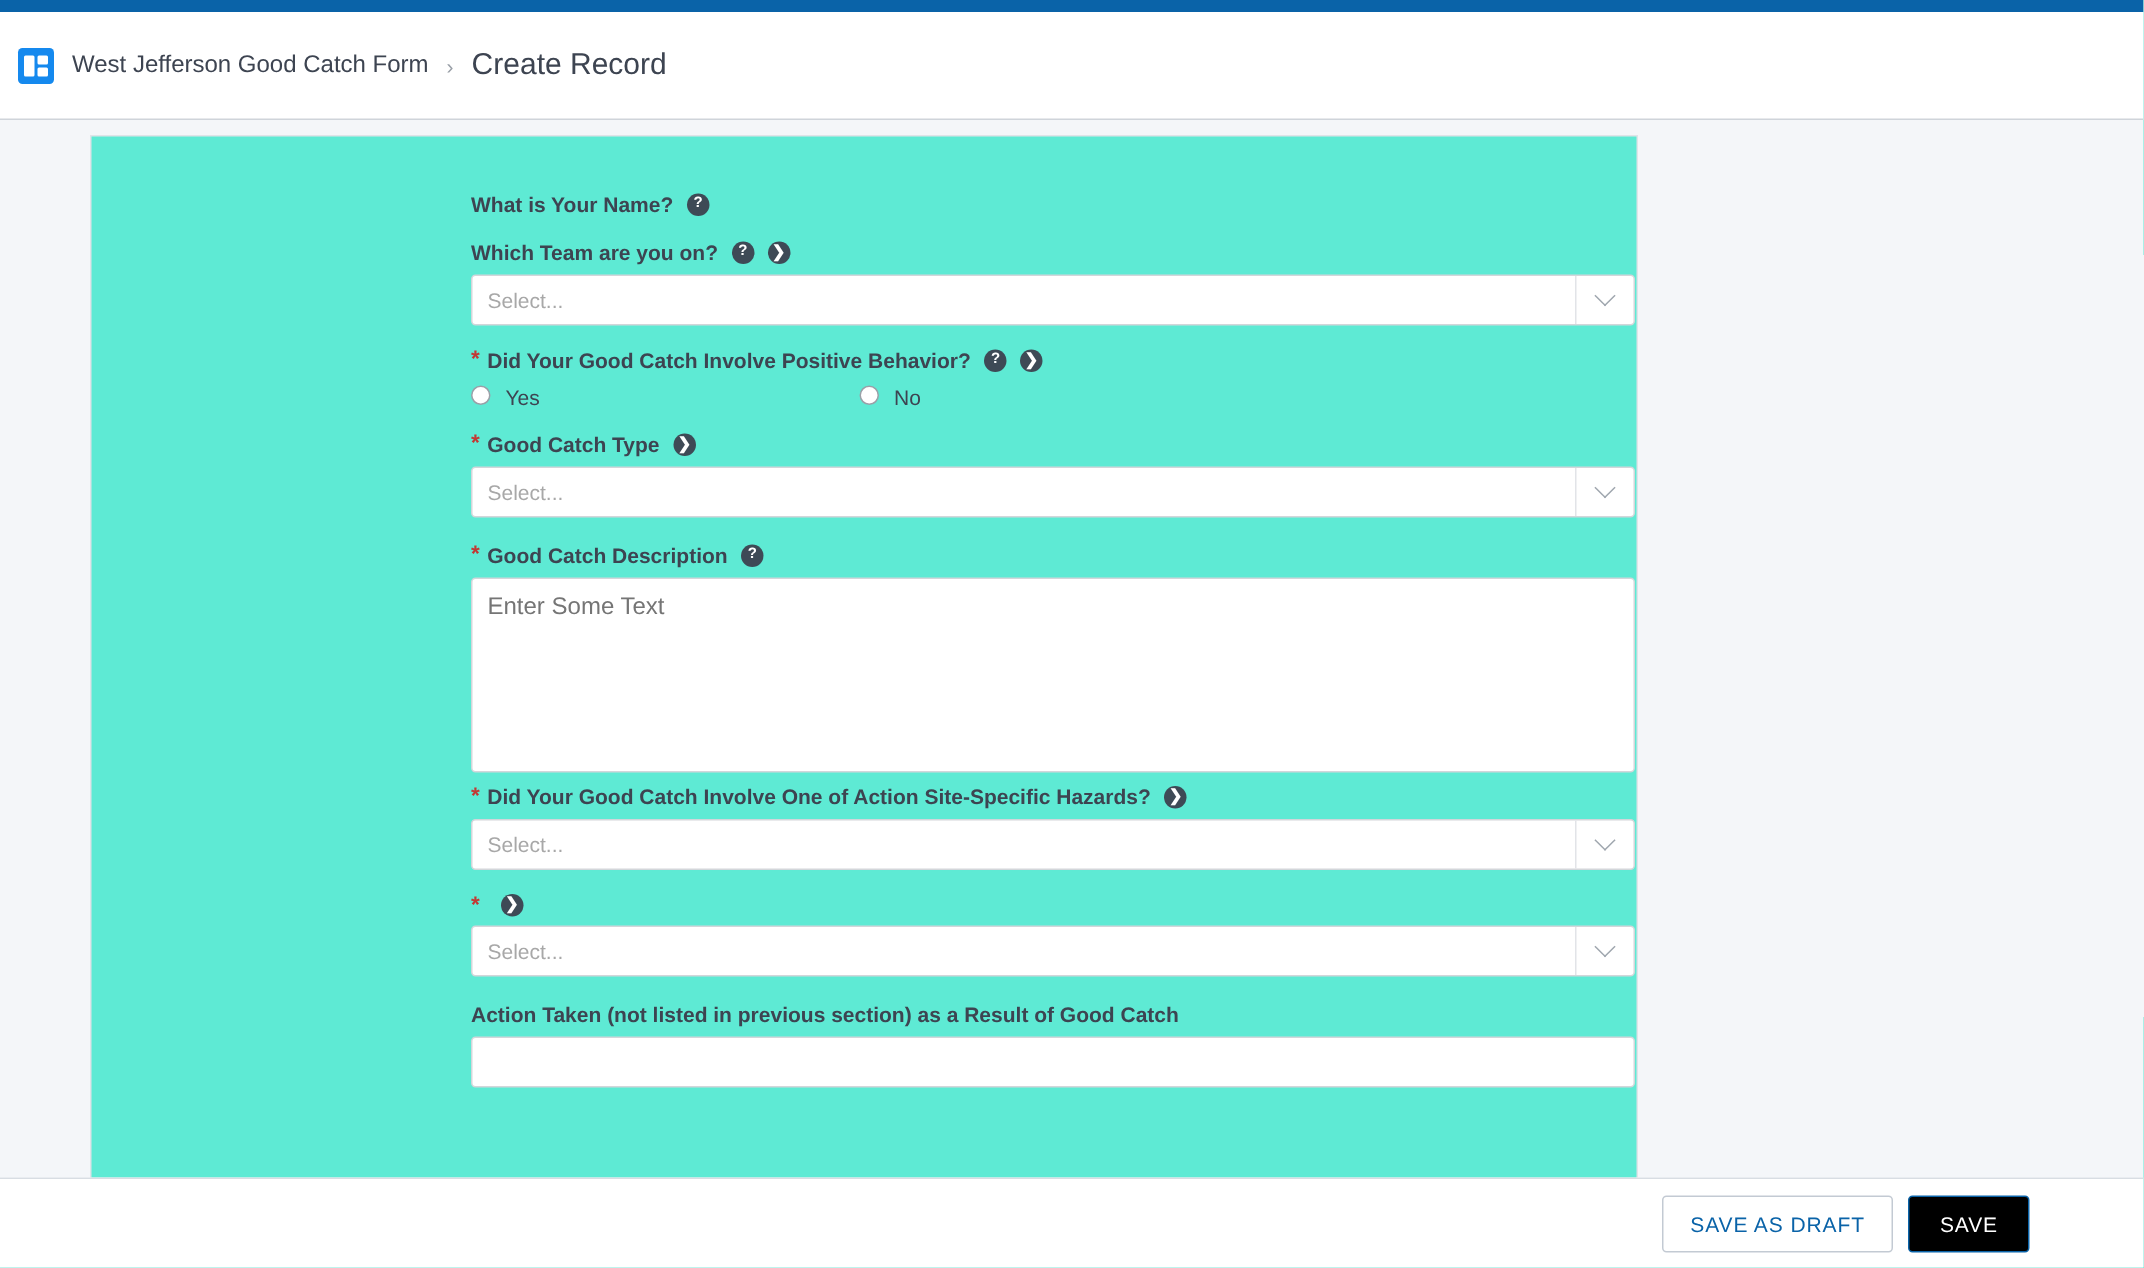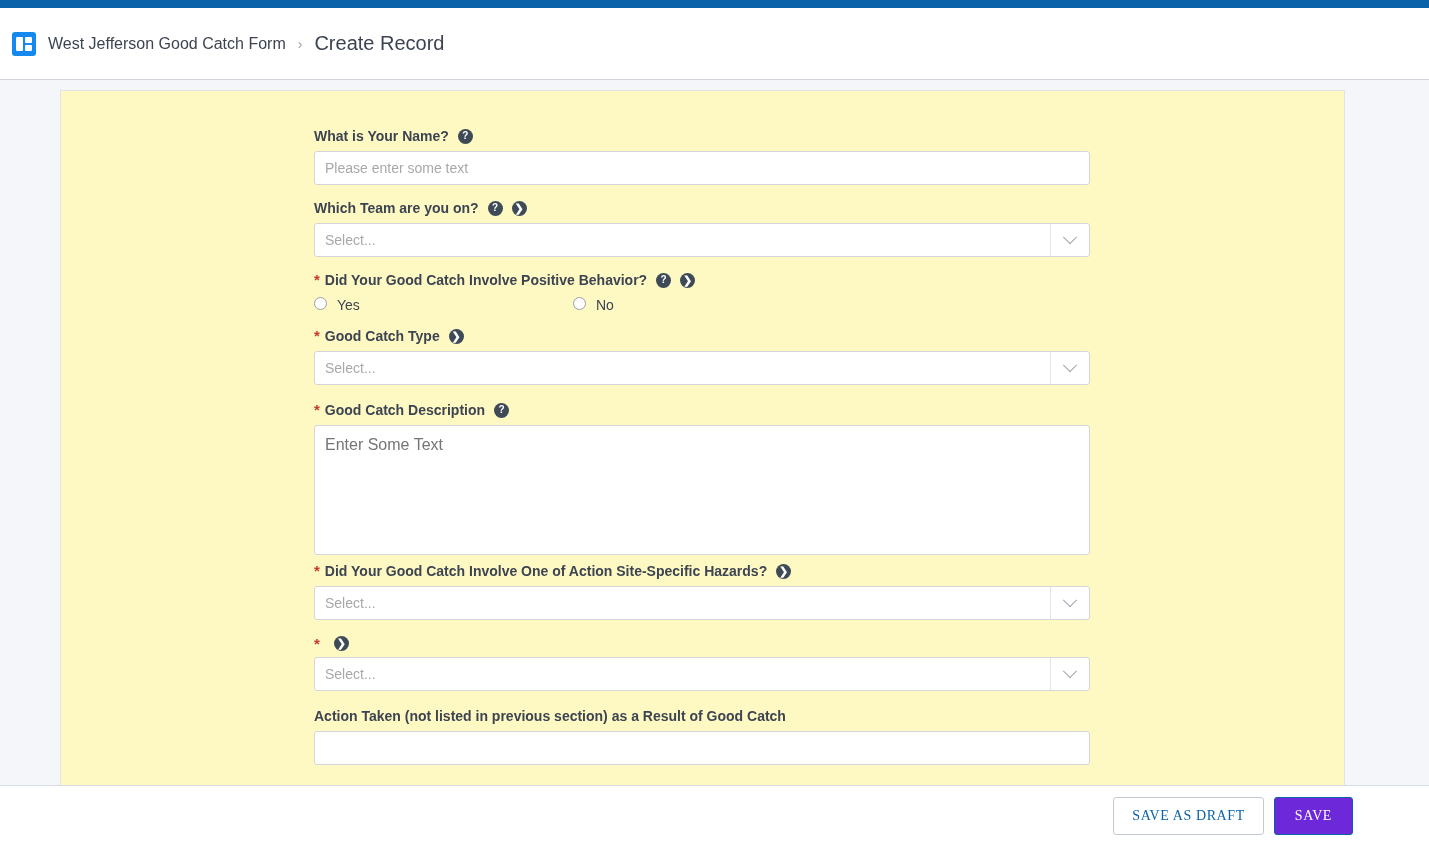--- a/index.html
+++ b/index.html
@@ -83,22 +83,22 @@
     top: 62px;
     left: 0;
     right: 0;
     bottom: 0;
     overflow: hidden;
   }
   .card {
     position: absolute;
     left: 60px;
     top: 28px;
-    width: 1285px;
-    background: #fef9c3;
+    width: 1032px;
+    background: #5eead4;
     border: 1px solid #e0e3e8;
     min-height: 700px;
     box-sizing: border-box;
   }
   .form-body {
     padding-top: 36px;
     padding-left: 253px;
   }
   .field {
     margin-bottom: 4px;
@@ -245,31 +245,31 @@
   .btn {
     height: 38px;
     font-size: 14px;
     letter-spacing: 0.6px;
     border-radius: 3px;
     display: inline-flex;
     align-items: center;
     justify-content: center;
     cursor: pointer;
     box-sizing: border-box;
-    font-family: Liberation Serif, serif;
+    font-family: Liberation Sans, sans-serif;
   }
   .btn-draft {
     background: #ffffff;
     border: 1px solid #c3cad3;
     color: #0a63a8;
     padding: 0 18px;
     margin-right: 10px;
   }
   .btn-save {
-    background: #6d28d9;
+    background: #000000;
     border: 1px solid #0a63a8;
     color: #ffffff;
     padding: 0 20px;
   }
 </style>
 </head>
 <body>
 
 <div class="topbar"></div>
 
@@ -284,21 +284,20 @@
 
 <div class="content-area">
   <div class="card">
     <div class="form-body">
 
       <div class="field">
         <div class="field-label">
           <span>What is Your Name?</span>
           <span class="icon-help">?</span>
         </div>
-        <input class="input-text" type="text" placeholder="Please enter some text" style="">
       </div>
       <div class="gap-sm"></div>
 
       <div class="field">
         <div class="field-label">
           <span>Which Team are you on?</span>
           <span class="icon-help">?</span>
           <span class="icon-flow">❯</span>
         </div>
         <div class="select-box">

